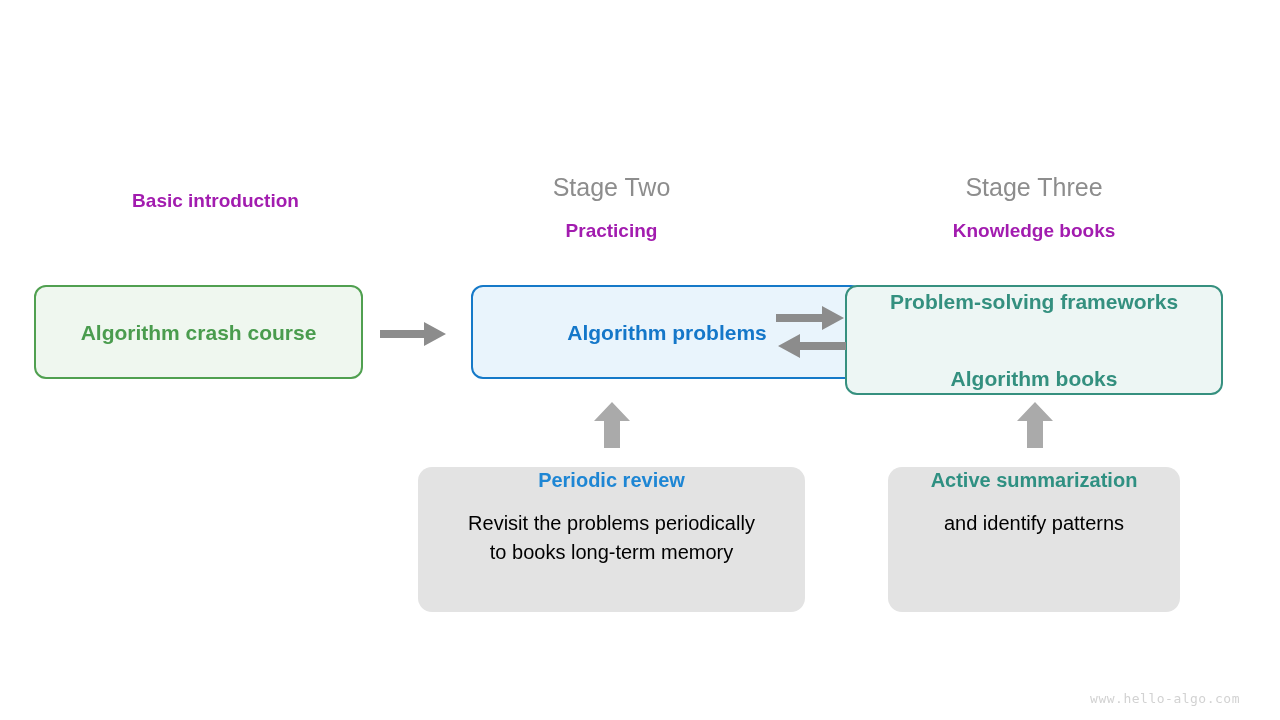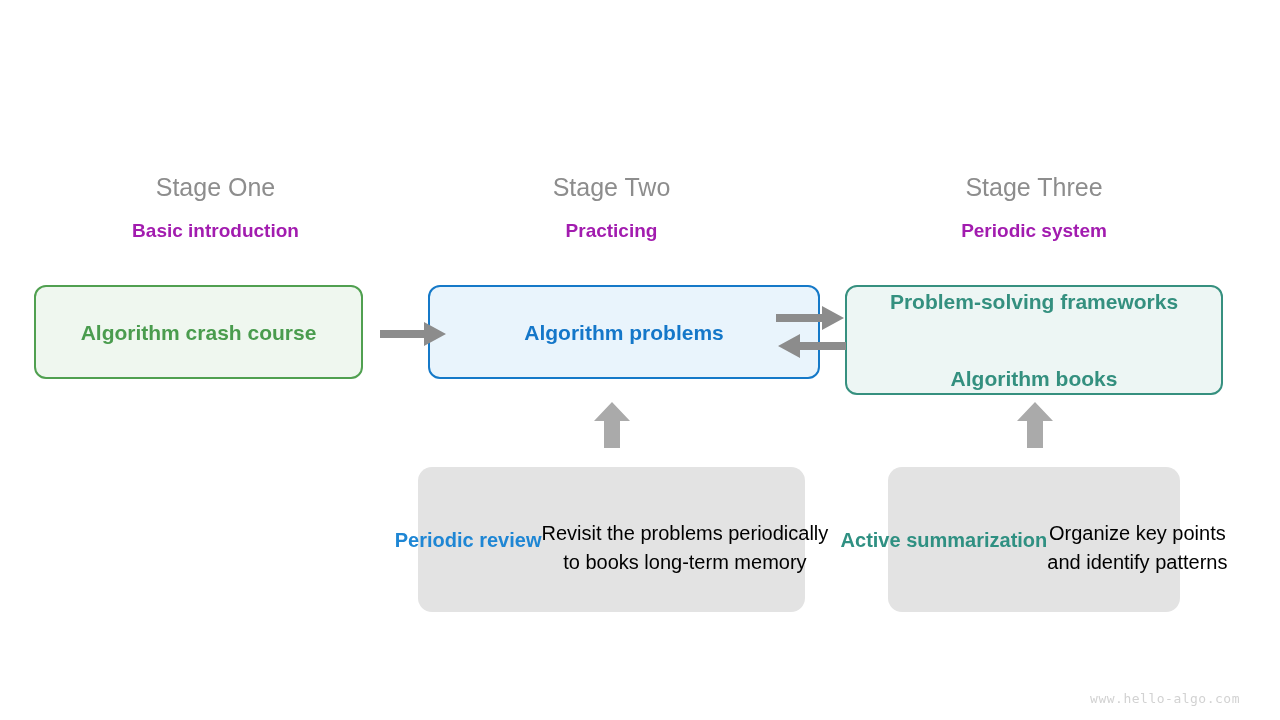--- a/index.html
+++ b/index.html
@@ -76,23 +76,22 @@
   }
   .node--teal .node-line { color: #34907f; }
 
   
   .note {
     position: absolute;
     box-sizing: border-box;
     background: #e3e3e3;
     border-radius: 14px;
     display: flex;
-    flex-direction: row;
+    flex-direction: column;
     align-items: center;
-    justify-content: center;
     text-align: center;
   }
   .note-title {
     font-size: 20px;
     font-weight: bold;
     line-height: 26px;
     white-space: nowrap;
   }
   .note-title--blue { color: #1e86d4; }
   .note-title--teal { color: #2f9082; }
@@ -124,59 +123,57 @@
     color: #d2d2d2;
     white-space: nowrap;
   }
 </style>
 </head>
 <body>
 
 <div id="canvas">
 
   <div class="stage-col" style="left:51px; top:172px; width:329px;">
-    <div class="stage-title">Stage One</div>
     <div class="stage-sub">Basic introduction</div>
   </div>
 
   <div class="stage-col" style="left:447px; top:172px; width:329px;">
     <div class="stage-title">Stage Two</div>
     <div class="stage-sub">Practicing</div>
   </div>
 
   <div class="stage-col" style="left:845px; top:172px; width:378px;">
     <div class="stage-title">Stage Three</div>
-    <div class="stage-sub">Periodic system</div>
+    <div class="stage-sub">Knowledge books</div>
   </div>
 
   <div class="node node--green" style="left:34px; top:285px; width:329px; height:94px;">
     <div class="node-line">Algorithm crash course</div>
   </div>
 
-  <div class="node node--blue" style="left:428px; top:285px; width:392px; height:94px;">
+  <div class="node node--blue" style="left:471px; top:285px; width:392px; height:94px;">
     <div class="node-line">Algorithm problems</div>
   </div>
 
   <div class="node node--teal" style="left:845px; top:285px; width:378px; height:110px;gap:40px;">
     <div class="node-line">Problem-solving frameworks</div>
     <div class="node-line">Algorithm books</div>
   </div>
 
   <div class="note" style="left:418px; top:467px; width:387px; height:145px;">
     <div class="note-title note-title--blue">Periodic review</div>
     <div class="note-body">
       <div>Revisit the problems periodically</div>
       <div>to books long-term memory</div>
     </div>
   </div>
 
   <div class="note" style="left:888px; top:467px; width:292px; height:145px;">
     <div class="note-title note-title--teal">Active summarization</div>
     <div class="note-body">
-      <div>Organize key points</div>
       <div>and identify patterns</div>
     </div>
   </div>
 
   <svg class="arrow-h" style="left:380px; top:312px;" width="68" height="44" viewBox="0 0 68 44">
     <path d="M0 18 H44 V10 L66 22 L44 34 V26 H0 Z" fill="#8c8c8c"></path>
   </svg>
 
   <svg class="arrow-h" style="left:776px; top:302px;" width="70" height="32" viewBox="0 0 70 32">
     <path d="M0 12 H46 V4 L68 16 L46 28 V20 H0 Z" fill="#8c8c8c"></path>

